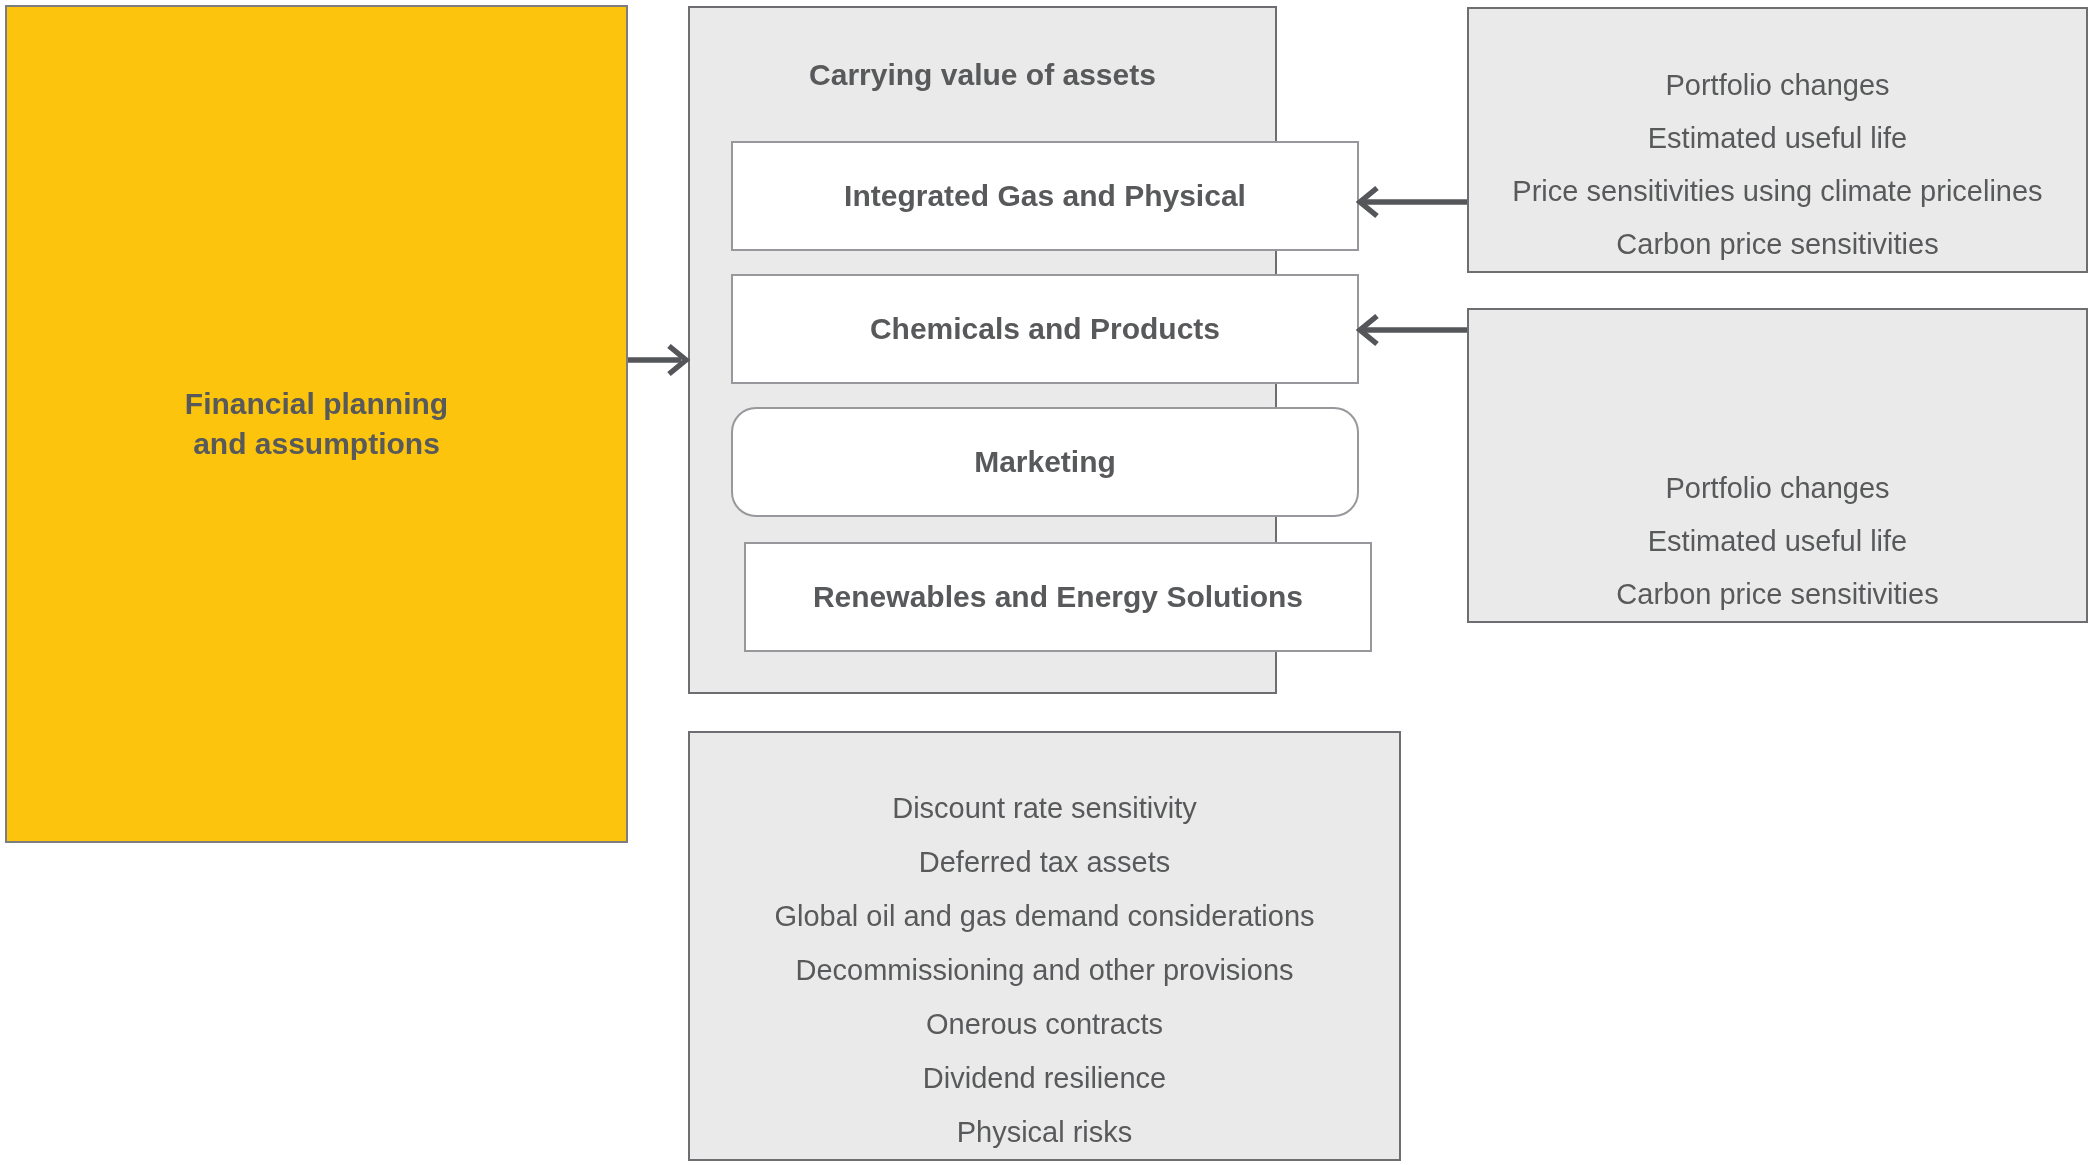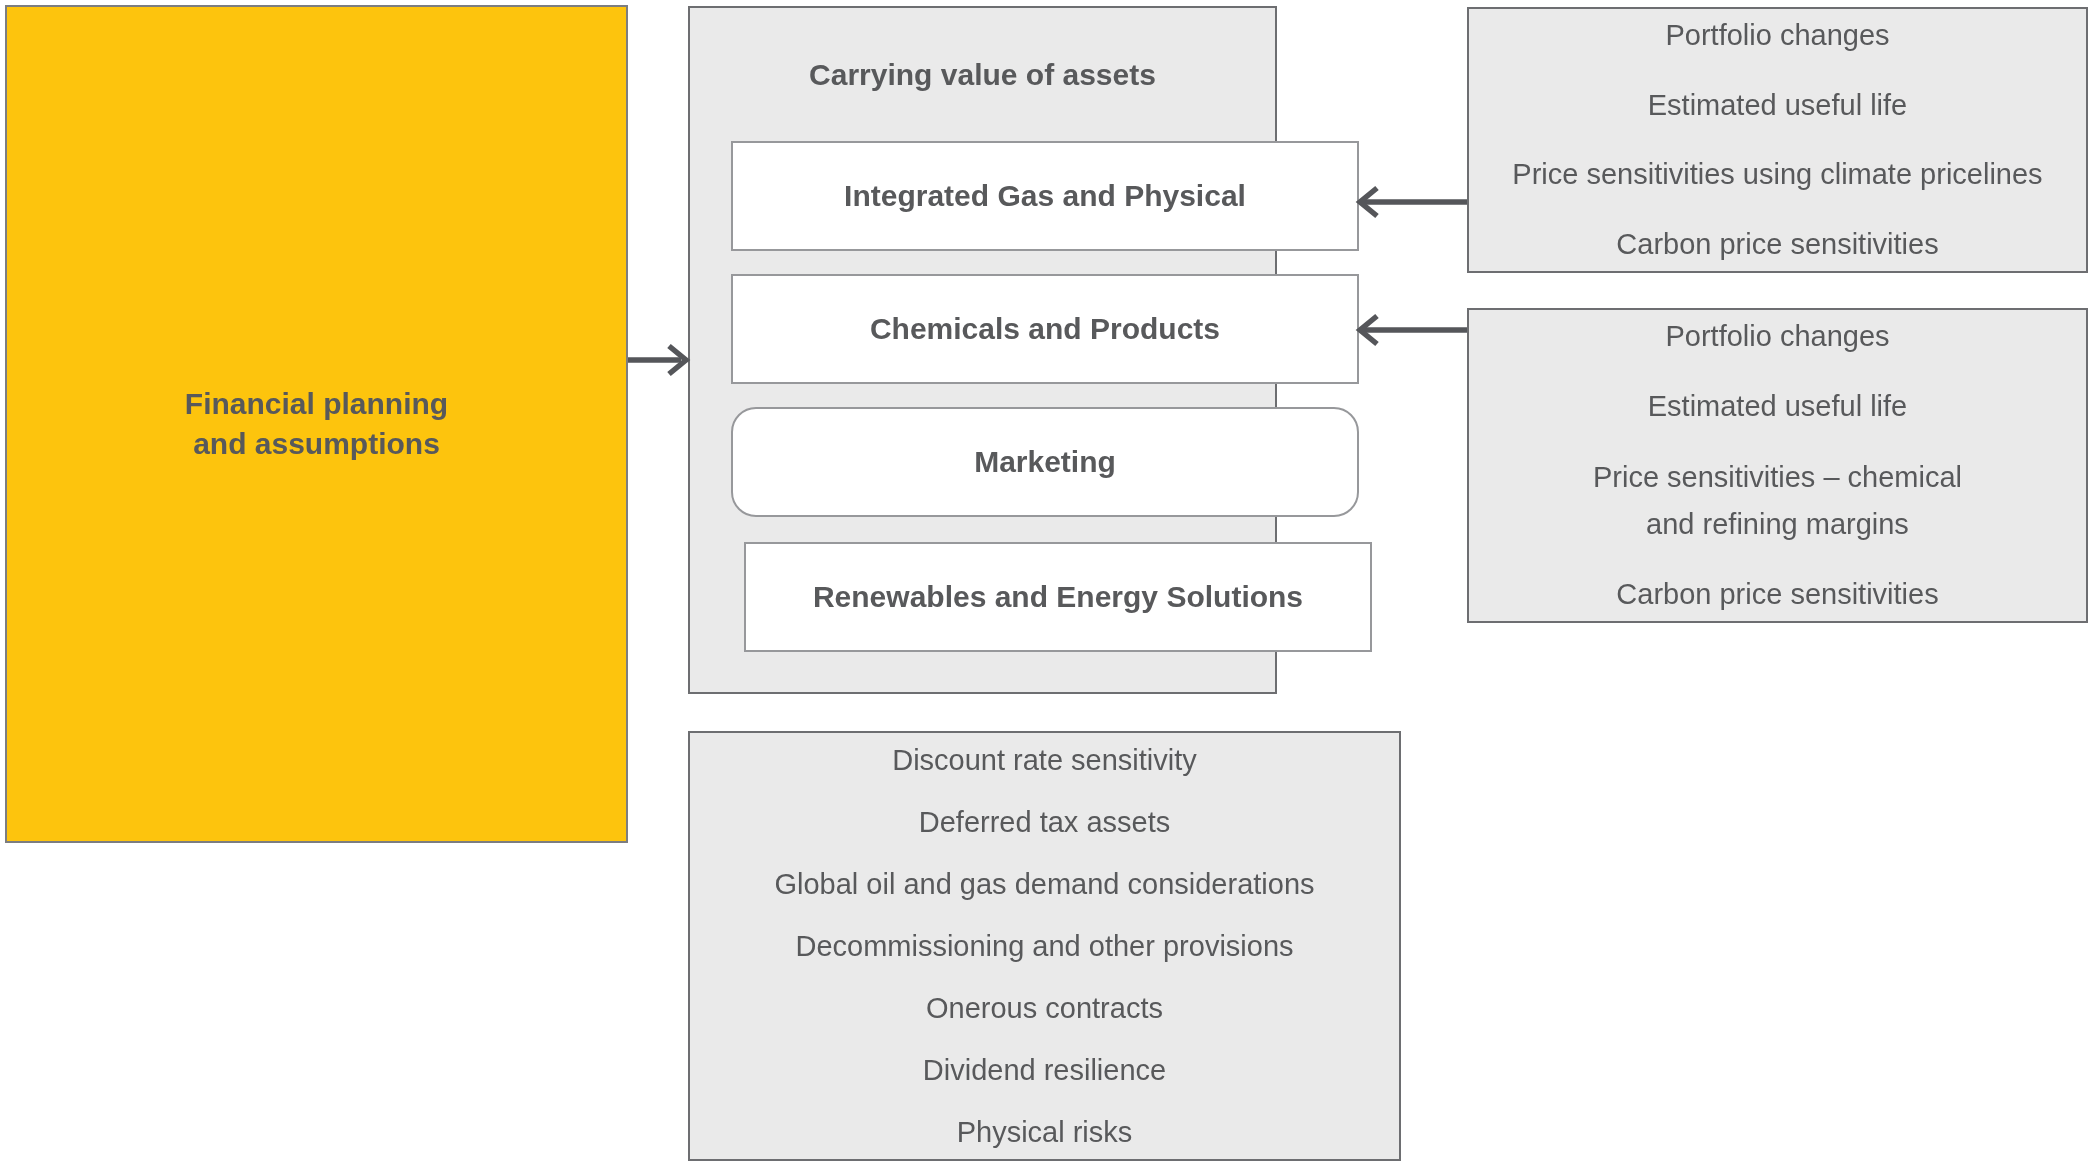--- a/index.html
+++ b/index.html
@@ -73,21 +73,21 @@
   }
   #segment-0 { top: 133px; }
   #segment-1 { top: 266px; }
   #segment-2 { top: 399px; border-radius: 25px; }
   #segment-3 { top: 534px; margin-left: 13px; }
 
   .list-panel {
     display: flex;
     flex-direction: column;
     align-items: center;
-    justify-content: space-between;
+    justify-content: flex-end;
     text-align: center;
     font-size: 29px;
   }
   .list-panel .list-item {
     line-height: 54px;
     white-space: pre-line;
   }
 
   #considerations-panel {
     left: 688px; top: 731px;
@@ -153,22 +153,20 @@
   <div class="panel gray-panel list-panel" id="upstream-factors-panel">
     <div class="list-item">Portfolio changes</div>
     <div class="list-item">Estimated useful life</div>
     <div class="list-item">Price sensitivities using climate pricelines</div>
     <div class="list-item">Carbon price sensitivities</div>
   </div>
 
   <div class="panel gray-panel list-panel" id="chemicals-factors-panel">
     <div class="list-item">Portfolio changes</div>
     <div class="list-item">Estimated useful life</div>
-    <div class="list-item two-line">Price sensitivities – chemical
-and refining margins</div>
     <div class="list-item">Carbon price sensitivities</div>
   </div>
 
   <svg id="arrow-layer" width="2091" height="1165" viewBox="0 0 2091 1165">
     <g stroke="#55565A" stroke-width="5.5" fill="none">
       <line x1="628" y1="360" x2="681" y2="360"></line>
       <polyline points="669,346 686,360 669,374"></polyline>
     </g>
     <g stroke="#55565A" stroke-width="5.5" fill="none">
       <line x1="1467" y1="202" x2="1364" y2="202"></line>

